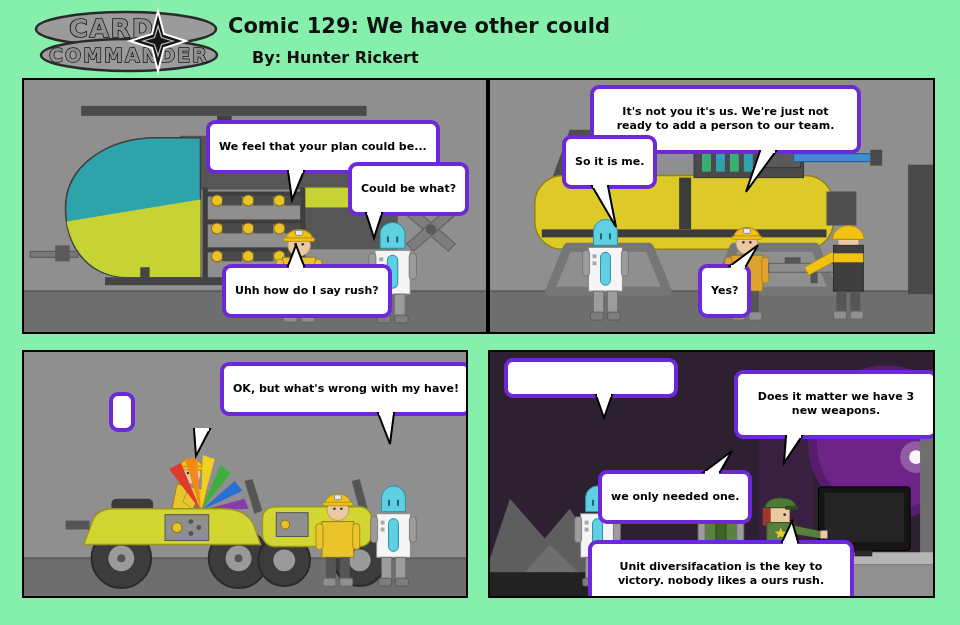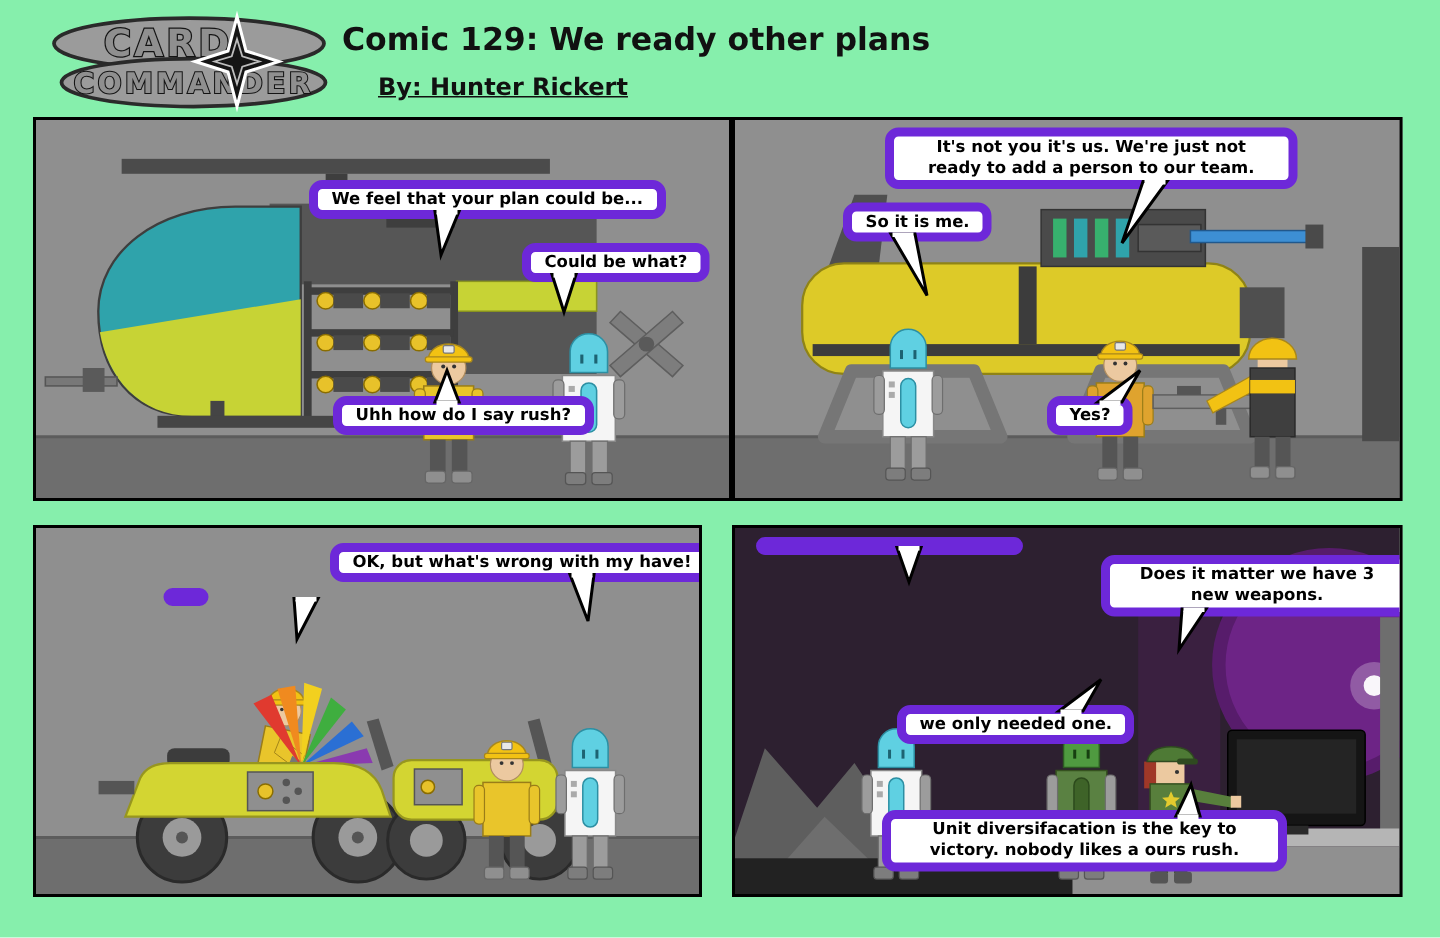--- a/index.html
+++ b/index.html
@@ -1,28 +1,28 @@
 <!DOCTYPE html>
 <html><head>
 <meta charset="utf-8">
 <style>
   html,body{margin:0;padding:0;background:#fff;}
   #page{position:relative;width:960px;height:625px;background:#86efac;overflow:hidden;
         font-family:"DejaVu Sans",sans-serif;}
   .hdr-title{position:absolute;left:228px;top:14px;font:bold 21px "DejaVu Sans",sans-serif;color:#111;}
-  .hdr-byline{position:absolute;left:252px;top:48px;font:bold 16px "DejaVu Sans",sans-serif;color:#111;text-decoration:underline;}
+  .hdr-byline{position:absolute;left:252px;top:48px;font:bold 16px "DejaVu Sans",sans-serif;color:#111;}
   .logo{position:absolute;left:16px;top:4px;}
   .panel{position:absolute;border:2px solid #000;box-sizing:border-box;overflow:hidden;background:#8f8f8f;}
   #p1{left:22px;top:78px;width:466px;height:256px;}
   #p2{left:488px;top:78px;width:447px;height:256px;}
   #p3{left:22px;top:350px;width:446px;height:248px;}
   #p4{left:488px;top:350px;width:447px;height:248px;}
   .art{position:absolute;left:0;top:0;width:100%;height:100%;}
-  .bubble{position:absolute;z-index:5;background:#fff;border:6px solid #6d28d9;border-radius:9px;
-          padding:0 9px;font:bold 11px/1.3 "DejaVu Sans",sans-serif;color:#000;text-align:center;}
+  .bubble{position:absolute;z-index:5;background:#fff;border:4px solid #6d28d9;border-radius:9px;
+          padding:16px 9px;font:bold 11px/1.3 "DejaVu Sans",sans-serif;color:#000;text-align:center;}
   .nw{white-space:nowrap;}
   .tailsvg{position:absolute;overflow:visible;pointer-events:none;}
   .tp{fill:#fff;stroke:#000;stroke-width:2;}
   .tm{fill:#fff;}
   .logotext{font-family:"DejaVu Sans",sans-serif;font-weight:bold;fill:#8f8f8f;stroke:#141414;paint-order:stroke;letter-spacing:2px;}
 </style>
 </head>
 <body>
 
 <svg width="0" height="0" style="position:absolute" aria-hidden="true">
@@ -79,21 +79,21 @@
     <svg class="logo" width="205" height="72" viewBox="0 0 205 72">
       <ellipse cx="110" cy="25" rx="90" ry="17" fill="#9b9b9b" stroke="#2a2a2a" stroke-width="2.5"></ellipse>
       <ellipse cx="113" cy="51" rx="88" ry="16" fill="#9b9b9b" stroke="#2a2a2a" stroke-width="2.5"></ellipse>
       <text class="logotext" x="96" y="33" font-size="25" text-anchor="middle" stroke-width="1.6">CARD</text>
       <text class="logotext" x="113" y="58" font-size="19" text-anchor="middle" stroke-width="1.4">COMMANDER</text>
       <g transform="translate(142,37)">
         <polygon points="0,-30 6,-7 28,0 6,7 0,30 -6,7 -28,0 -6,-7" fill="#151515" stroke="#fff" stroke-width="2"></polygon>
         <polygon points="0,-15 3.5,-3.5 15,0 3.5,3.5 0,15 -3.5,3.5 -15,0 -3.5,-3.5" fill="#151515" stroke="#bdbdbd" stroke-width="1.2"></polygon>
       </g>
     </svg>
-    <div class="hdr-title">Comic 129: We ready other plans</div>
+    <div class="hdr-title">Comic 129: We have other could</div>
     <div class="hdr-byline">By: Hunter Rickert</div>
   </div>
 
   <div class="panel" id="p1">
     <svg class="art" viewBox="0 0 445 253" preserveAspectRatio="none">
       <rect width="445" height="253" fill="#8f8f8f"></rect>
       <rect y="212" width="445" height="41" fill="#6e6e6e"></rect>
       <line x1="0" y1="212" x2="445" y2="212" stroke="#5c5c5c" stroke-width="2"></line>
       <g>
         <rect x="55" y="26" width="275" height="10" fill="#4b4b4b"></rect>

